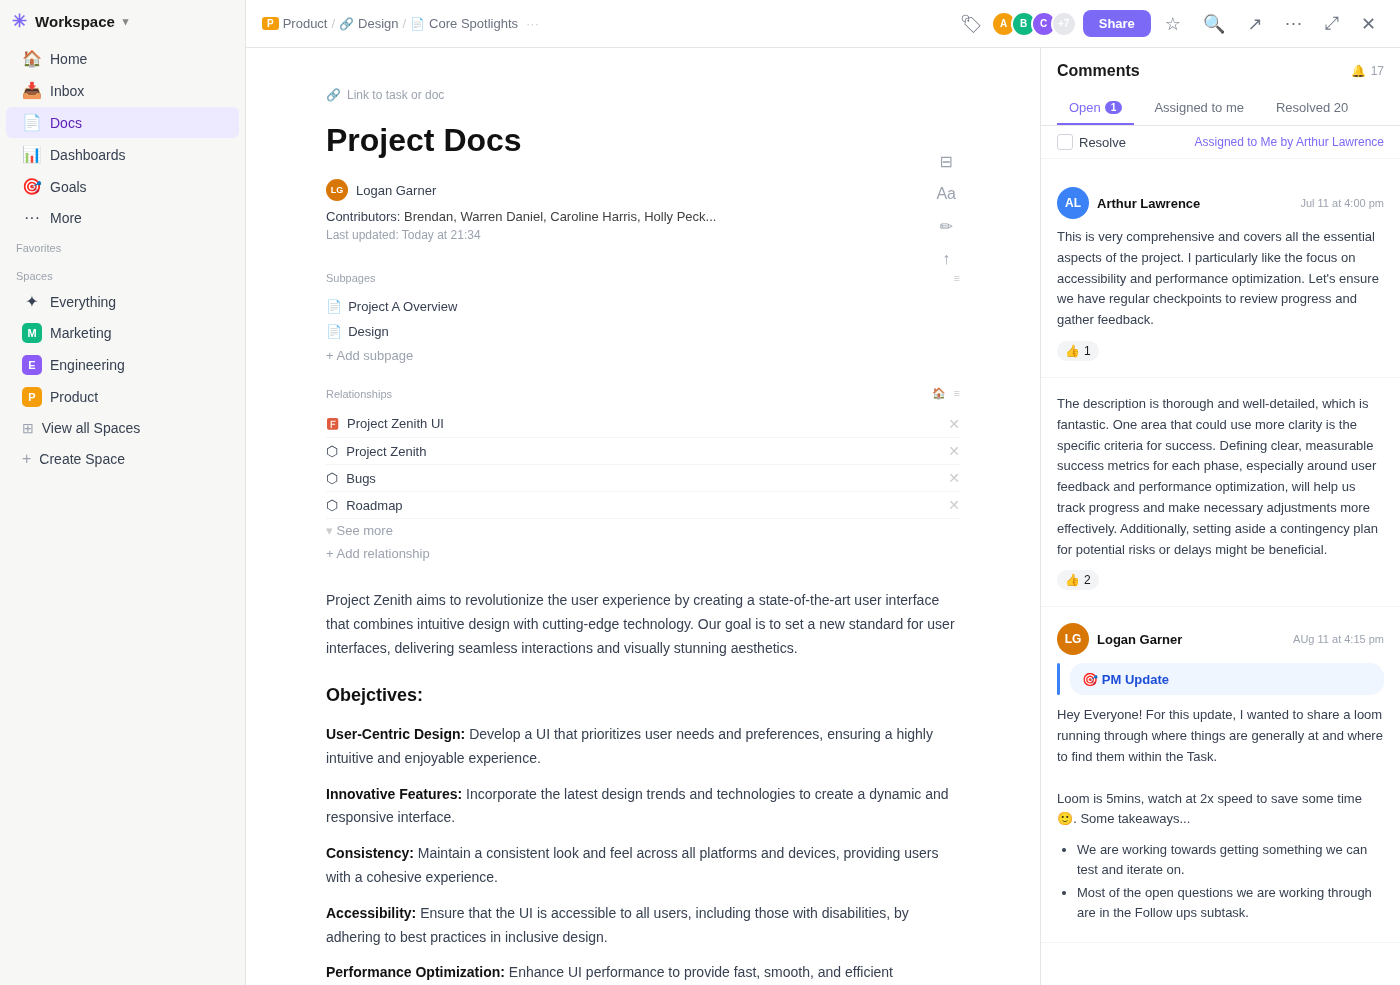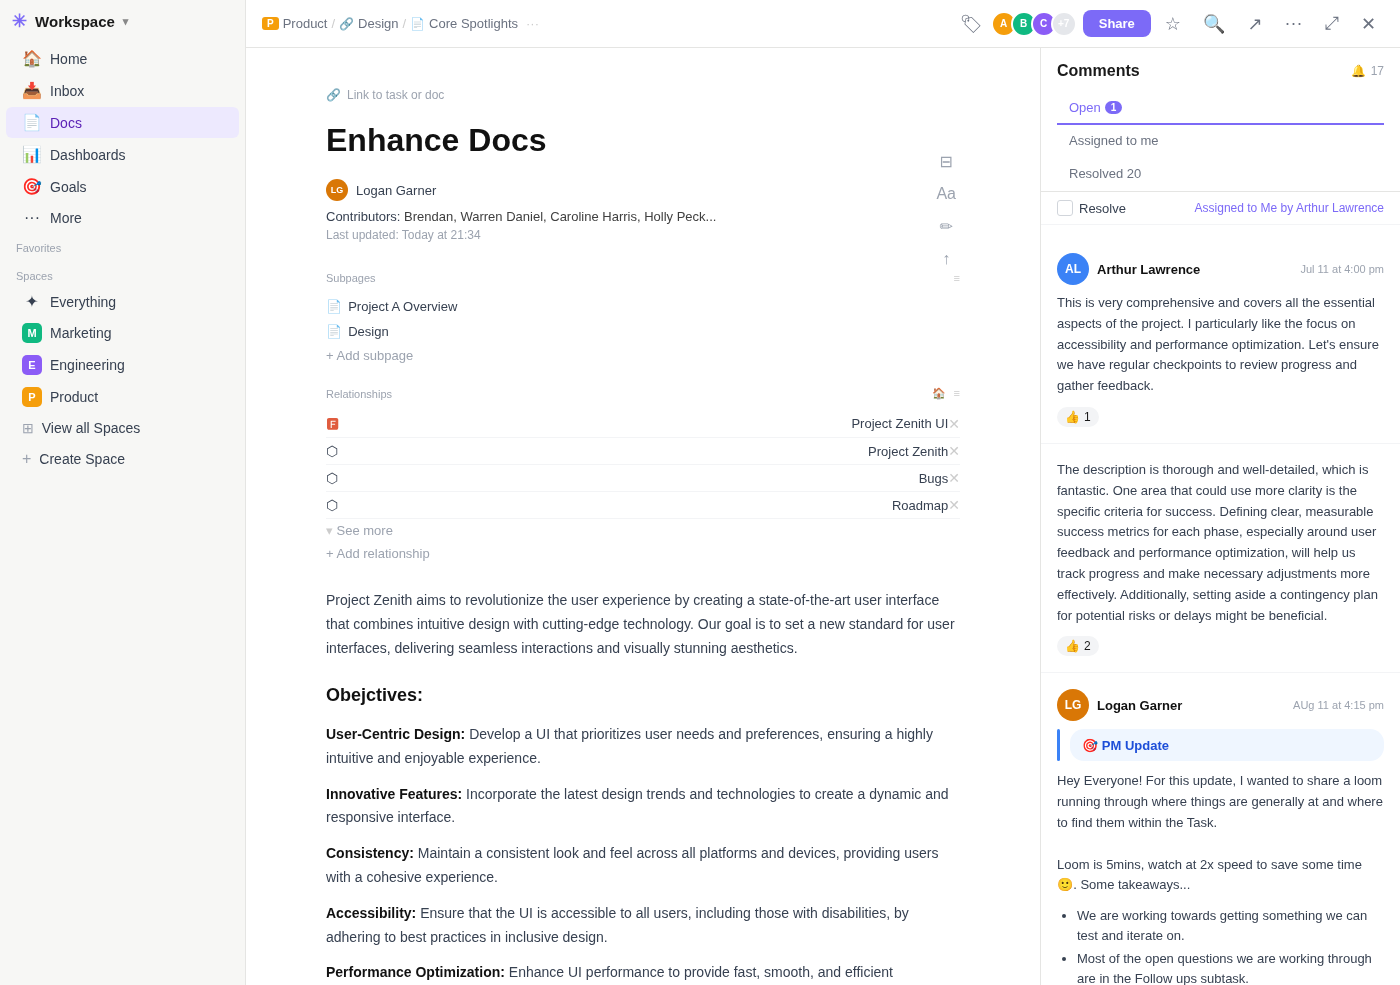--- a/index.html
+++ b/index.html
@@ -54,40 +54,40 @@
     .doc-contributors { font-size: 13px; color: #6b7280; margin-bottom: 4px; }
     .doc-contributors span { font-weight: 500; color: #374151; }
     .doc-updated { font-size: 12px; color: #9ca3af; margin-bottom: 20px; }
     .doc-toolbar-btn { background: none; border: none; cursor: pointer; color: #9ca3af; font-size: 16px; padding: 4px; border-radius: 4px; }
 
     .section-label { font-size: 11px; color: #9ca3af; font-weight: 500; margin-bottom: 10px; display: flex; justify-content: space-between; align-items: center; }
     .subpages { margin-bottom: 20px; }
     .subpage-item { display: flex; align-items: center; gap: 6px; padding: 5px 0; font-size: 13px; color: #374151; cursor: pointer; }
     .add-item { display: flex; align-items: center; gap: 6px; font-size: 13px; color: #9ca3af; cursor: pointer; padding: 4px 0; }
 
-    .relationships { margin-bottom: 24px; text-align: right; }
+    .relationships { margin-bottom: 24px; }
     .rel-item { display: flex; align-items: center; padding: 5px 0; font-size: 13px; color: #374151; border-bottom: 1px solid #f3f4f6; }
     .rel-item:last-of-type { border-bottom: none; }
     .rel-icon { margin-right: 8px; font-size: 14px; }
     .rel-name { flex: 1; }
     .rel-close { color: #ccc; cursor: pointer; font-size: 14px; }
     .see-more { font-size: 13px; color: #9ca3af; cursor: pointer; padding: 4px 0; display: flex; align-items: center; gap: 4px; }
 
     .doc-body { font-size: 14px; line-height: 1.7; color: #374151; }
     .doc-body p { margin-bottom: 12px; }
     .doc-section-title { font-size: 18px; font-weight: 700; color: #111; margin: 20px 0 12px; }
     .doc-body strong { font-weight: 700; color: #111; }
 
     
     .comments-panel { width: 360px; min-width: 360px; border-left: 1px solid #e5e5e3; display: flex; flex-direction: column; overflow: hidden; }
     .comments-header { padding: 14px 16px 0; border-bottom: 1px solid #e5e5e3; flex-shrink: 0; }
     .comments-title-row { display: flex; align-items: center; justify-content: space-between; margin-bottom: 12px; }
     .comments-title { font-size: 16px; font-weight: 600; }
     .comments-notif { display: flex; align-items: center; gap: 4px; font-size: 12px; color: #9ca3af; }
-    .comments-tabs { display: flex; gap: 0; flex-direction: column; }
+    .comments-tabs { display: flex; gap: 8px; }
     .comments-tab { padding: 8px 12px; font-size: 13px; cursor: pointer; border-bottom: 2px solid transparent; color: #6b7280; display: flex; align-items: center; gap: 4px; }
     .comments-tab.active { border-bottom-color: #7c6af7; color: #7c6af7; font-weight: 500; }
     .tab-badge { background: #7c6af7; color: #fff; border-radius: 10px; padding: 1px 6px; font-size: 10px; font-weight: 600; }
     .comments-body { flex: 1; overflow-y: auto; padding: 0; }
     
     .comment-card { padding: 16px; border-bottom: 1px solid #f3f4f6; }
     .comment-resolve-bar { display: flex; align-items: center; justify-content: space-between; margin-bottom: 12px; padding: 8px 16px; border-bottom: 1px solid #f3f4f6; }
     .resolve-btn { display: flex; align-items: center; gap: 6px; font-size: 13px; cursor: pointer; color: #374151; }
     .resolve-checkbox { width: 16px; height: 16px; border: 1.5px solid #d1d5db; border-radius: 3px; display: inline-block; }
     .assigned-to { font-size: 12px; color: #7c6af7; cursor: pointer; }
@@ -212,21 +212,21 @@
 
   <div class="content-area">
 
     <div class="doc-content">
       <div style="display:flex;justify-content:space-between;align-items:flex-start;">
         <div style="flex:1;">
           <div class="link-to-task">
             <span>🔗</span>
             <span>Link to task or doc</span>
           </div>
-          <h1 class="doc-title">Enhance Docs</h1>
+          <h1 class="doc-title">Project Docs</h1>
           <div class="doc-meta">
             <div class="author-avatar">LG</div>
             <span class="author-name">Logan Garner</span>
           </div>
           <div class="doc-contributors">
             <span>Contributors:</span>
             <span style="color:#404040;font-weight:400;">Brendan, Warren Daniel, Caroline Harris, Holly Peck...</span>
           </div>
           <div class="doc-updated">Last updated: Today at 21:34</div>
         </div>

